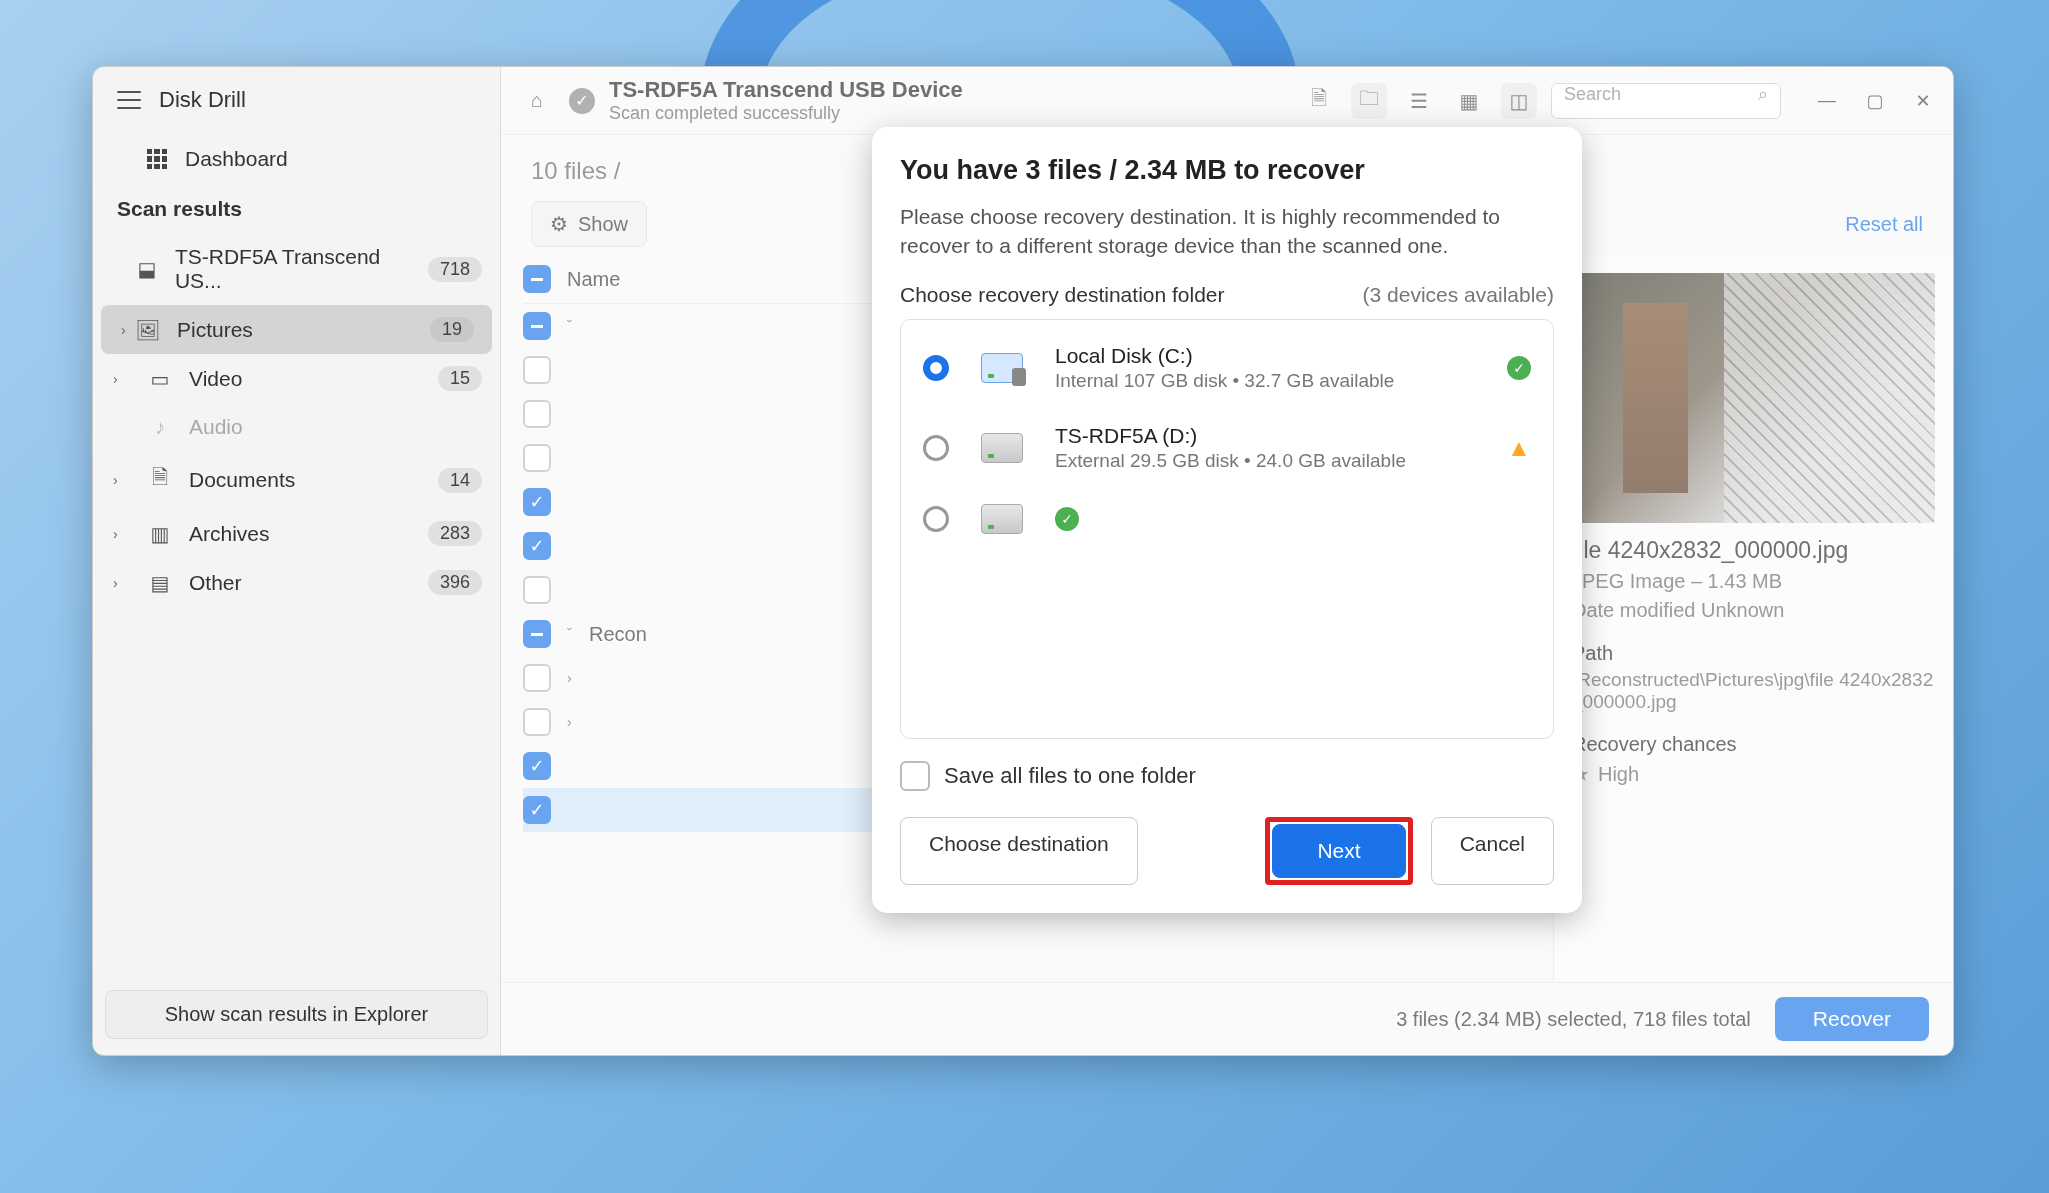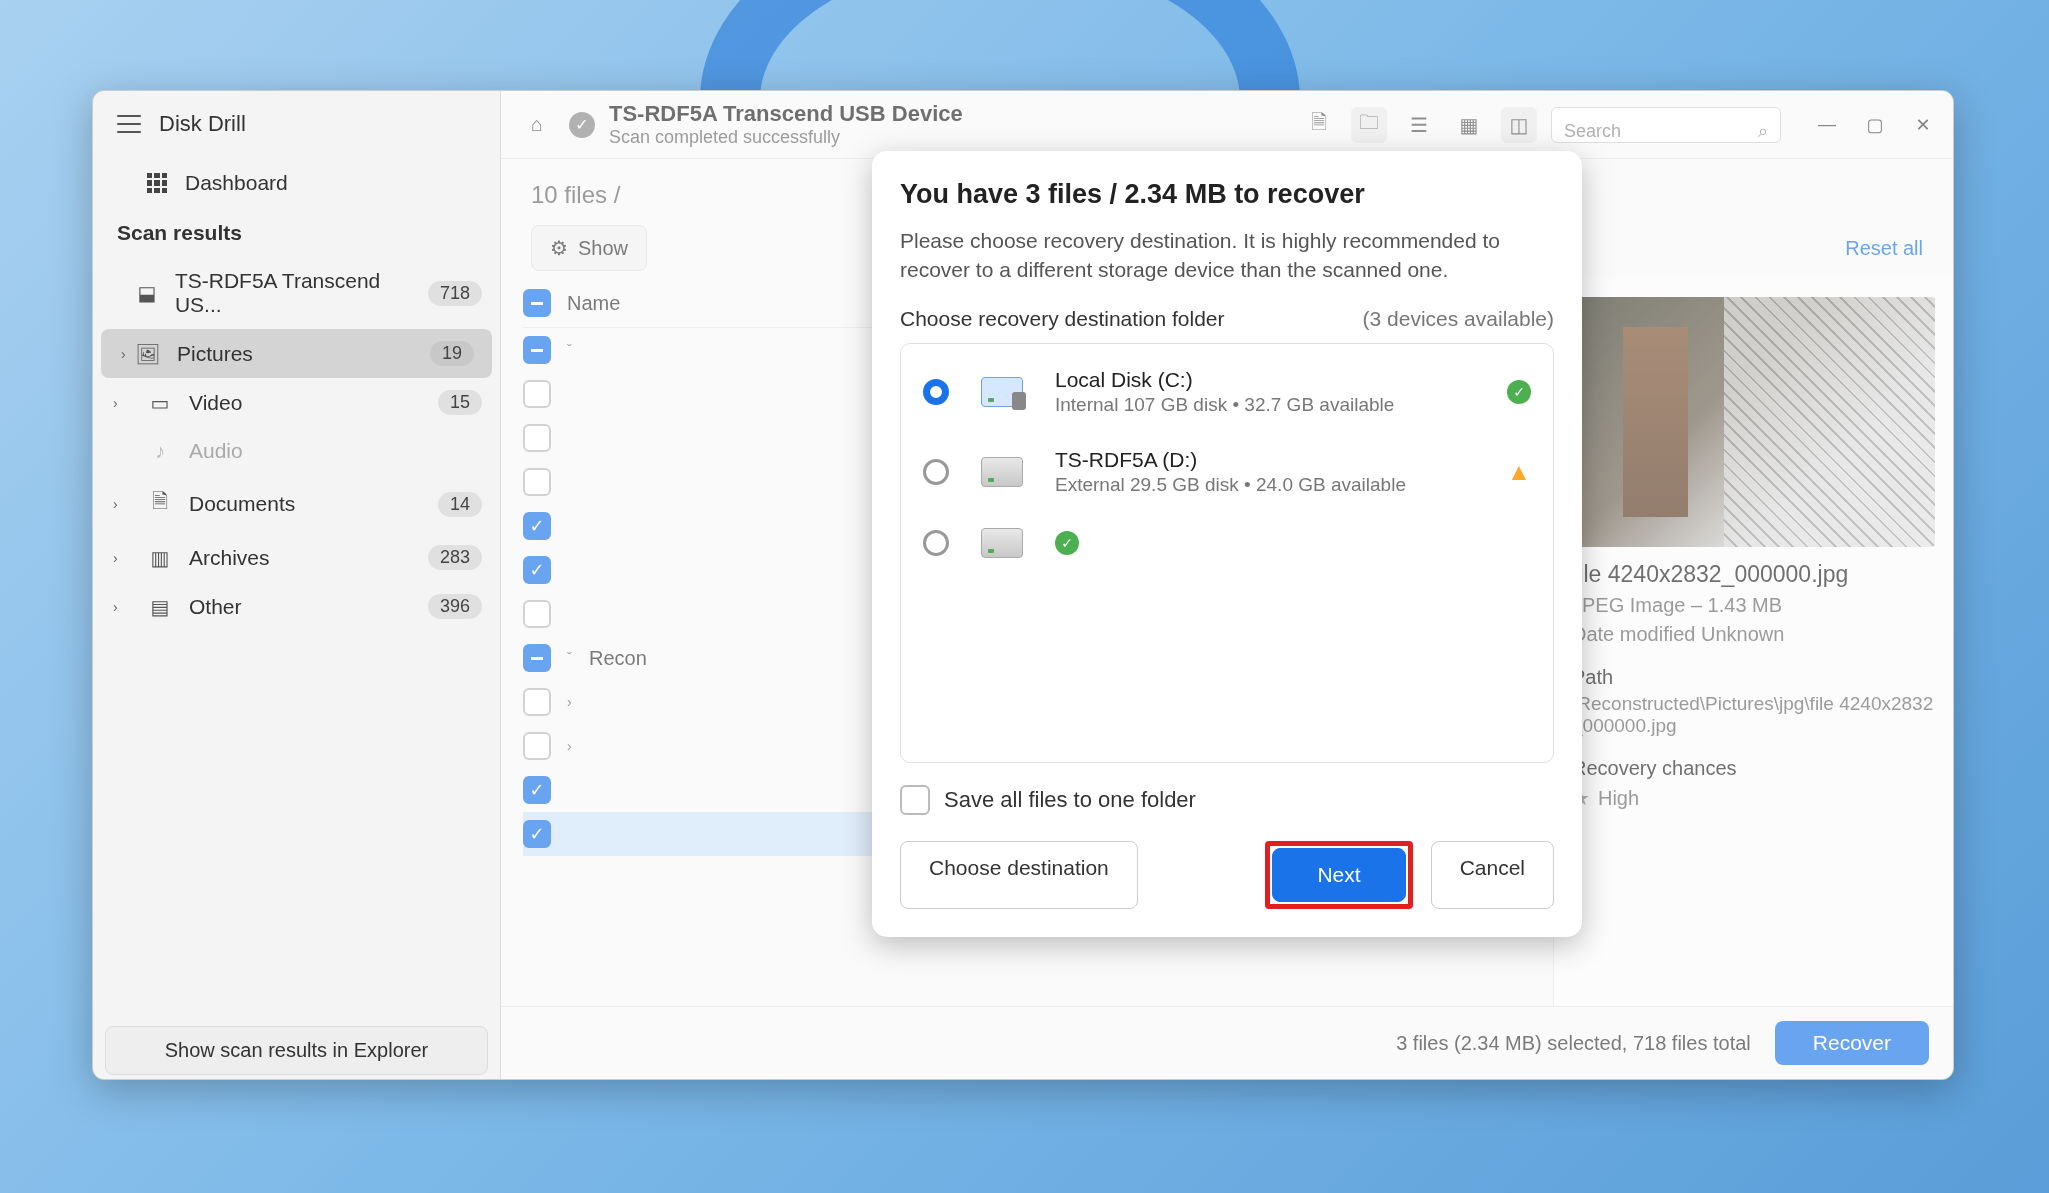--- a/index.html
+++ b/index.html
@@ -1,43 +1,43 @@
 <!DOCTYPE html>
 <html><head>
 <meta charset="utf-8">
 <style>
 * { box-sizing: border-box; margin: 0; padding: 0; font-family: "Segoe UI", Arial, sans-serif; }
 body { background: linear-gradient(135deg, #a8d0f0 0%, #7bb8e8 50%, #5a9dd8 100%); width: 2049px; height: 1193px; overflow: hidden; position: relative; }
 .bg-swirl { position: absolute; top: -100px; left: 700px; width: 600px; height: 400px; border-radius: 50%; border: 60px solid #2478d8; opacity: 0.6; }
-.window { position: absolute; left: 92px; top: 90px; width: 1862px; height: 990px; background: #86efac; border-radius: 12px; box-shadow: 0 10px 40px rgba(0,0,0,0.25); display: flex; overflow: hidden; border: 1px solid #ccc; }
+.window { position: absolute; left: 92px; top: 66px; width: 1862px; height: 990px; background: #86efac; border-radius: 12px; box-shadow: 0 10px 40px rgba(0,0,0,0.25); display: flex; overflow: hidden; border: 1px solid #ccc; }
 .sidebar { width: 408px; background: #f4f4f4; border-right: 1px solid #ddd; display: flex; flex-direction: column; }
 .sidebar-top { display: flex; align-items: center; padding: 20px 24px; gap: 18px; }
 .hamburger { width: 24px; height: 18px; display: flex; flex-direction: column; justify-content: space-between; }
 .hamburger span { height: 2px; background: #555; border-radius: 1px; }
 .app-title { font-size: 22px; color: #333; }
 .dashboard-row { display: flex; align-items: center; padding: 14px 24px 14px 54px; gap: 18px; font-size: 21px; color: #333; }
 .grid-icon { width: 20px; height: 20px; display: grid; grid-template-columns: 1fr 1fr 1fr; grid-template-rows: 1fr 1fr 1fr; gap: 2px; }
 .grid-icon span { background: #444; }
 .section-header { padding: 12px 24px; font-size: 21px; font-weight: 600; color: #333; }
 .nav-item { display: flex; align-items: center; padding: 12px 18px 12px 54px; gap: 16px; font-size: 21px; color: #333; position: relative; }
 .nav-item.level2 { padding-left: 42px; }
 .nav-item.selected { background: #d4d4d4; border-radius: 8px; margin: 0 8px; padding-left: 34px; }
 .nav-item .chev { position: absolute; left: 20px; font-size: 14px; color: #666; }
 .nav-item .icon { width: 26px; text-align: center; font-size: 20px; color: #555; }
 .badge { margin-left: auto; background: #e0e0e0; border-radius: 14px; padding: 2px 12px; font-size: 18px; color: #444; }
 .nav-item.selected .badge { background: #c8c8c8; }
-.show-explorer { margin: auto 12px 4px 12px; padding: 12px; text-align: center; background: #eee; border: 1px solid #ddd; border-radius: 8px; font-size: 20px; color: #333; }
+.show-explorer { margin: auto 12px 16px 12px; padding: 12px; text-align: center; background: #eee; border: 1px solid #ddd; border-radius: 8px; font-size: 20px; color: #333; }
 .main { flex: 1; display: flex; flex-direction: column; position: relative; background: #f8f8f8; }
 .toolbar { display: flex; align-items: center; padding: 10px 18px; gap: 14px; border-bottom: 1px solid #e5e5e5; }
 .tb-icon { width: 36px; height: 36px; display: flex; align-items: center; justify-content: center; color: #555; font-size: 20px; border-radius: 6px; }
 .tb-icon.active { background: #e8e8e8; }
 .title-block { flex: 0 0 auto; margin-right: auto; }
 .title-block .t { font-size: 22px; font-weight: 600; color: #222; }
 .title-block .s { font-size: 18px; color: #666; }
-.search { width: 230px; height: 36px; background: #fff; border: 1px solid #ccc; border-radius: 6px; display: flex; align-items: flex-end; padding: 0 12px; color: #888; font-size: 18px; }
+.search { width: 230px; height: 36px; background: #fff; border: 1px solid #ccc; border-radius: 6px; display: flex; align-items: flex-start; padding: 0 12px; color: #888; font-size: 18px; }
 .search .mag { margin-left: auto; }
 .winbtns { display: flex; gap: 24px; margin-left: 20px; }
 .winbtn { width: 24px; height: 24px; display: flex; align-items: center; justify-content: center; color: #444; font-size: 18px; }
 .content-header { padding: 18px 30px 8px 30px; }
 .content-header h1 { font-size: 44px; font-weight: 400; color: #222; }
 .content-header .sub { font-size: 24px; color: #666; margin-top: 4px; }
 .filter-row { display: flex; align-items: center; padding: 8px 30px; gap: 14px; }
 .pill { background: #f0f0f0; border: 1px solid #ddd; border-radius: 8px; padding: 10px 18px; font-size: 20px; color: #333; display: flex; align-items: center; gap: 10px; }
 .resetall { margin-left: auto; color: #1a73e8; font-size: 20px; }
 .table-area { flex: 1; display: flex; overflow: hidden; }

